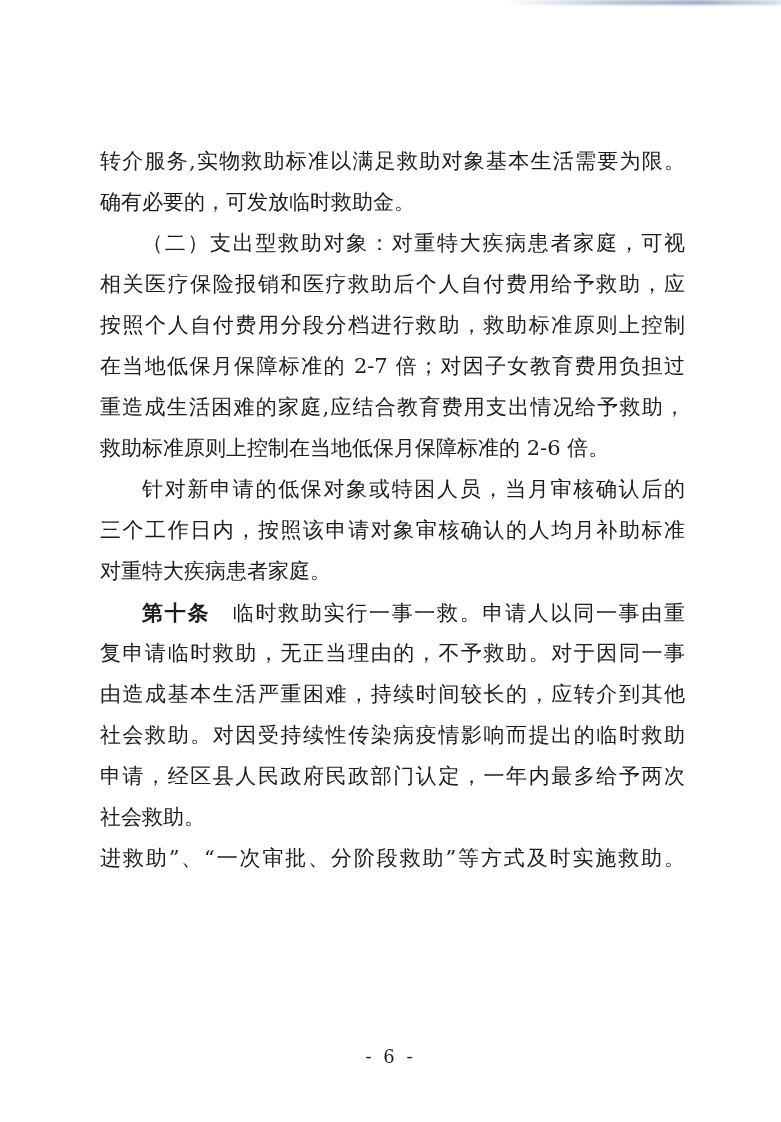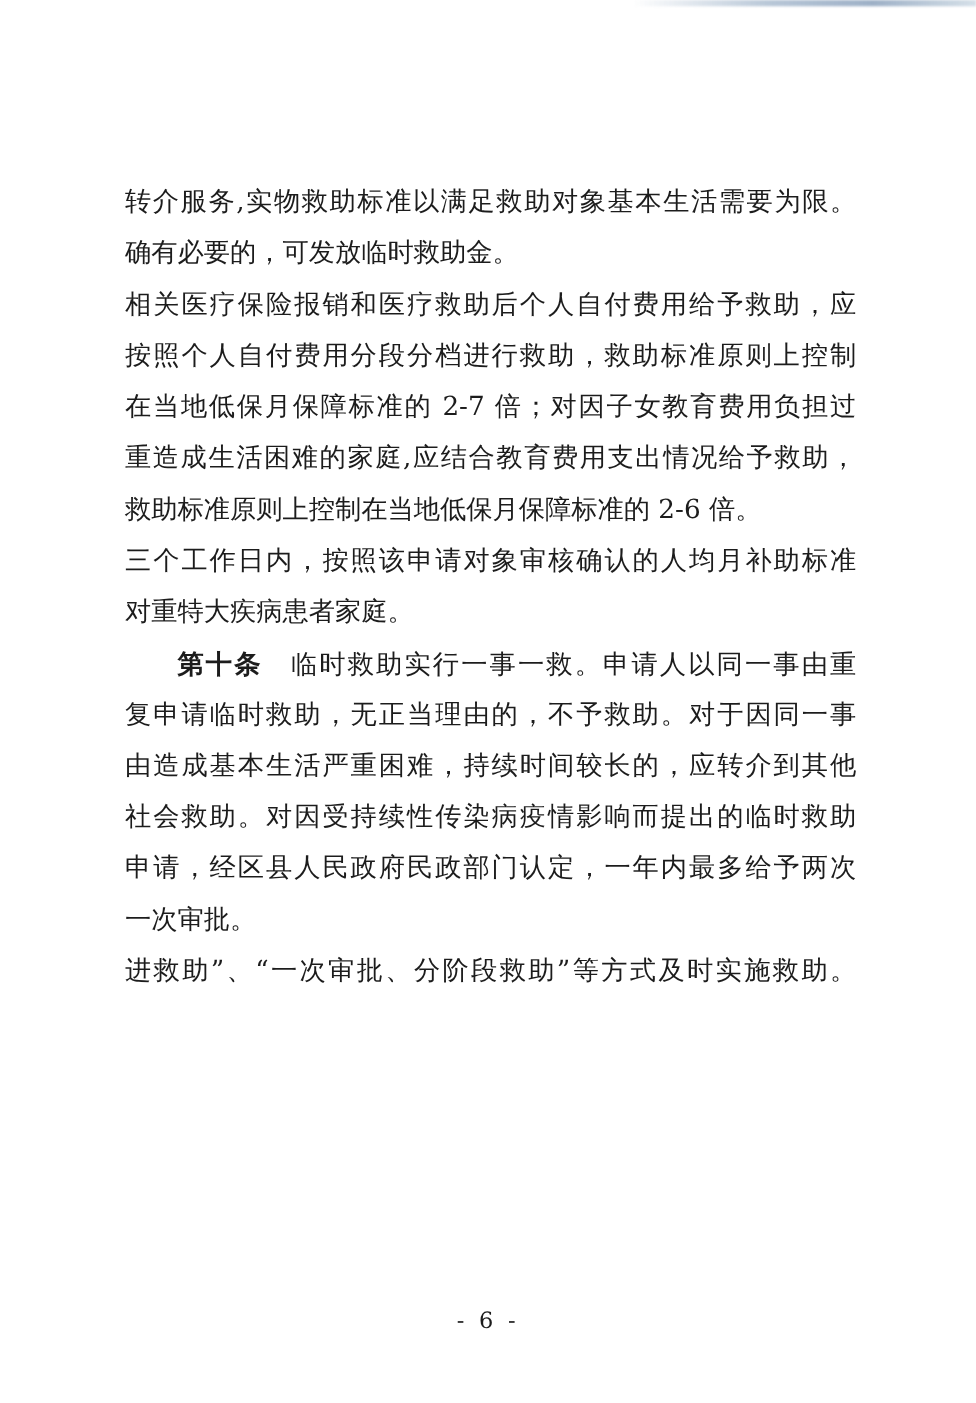--- a/index.html
+++ b/index.html
@@ -65,29 +65,31 @@
   }
 </style>
 </head>
 <body>
 
 <div class="page">
   <div class="scan-artifact"></div>
   <div class="doc-body">
       <div class="line"><span>转介服务,实物救助标准以满足救助对象基本生活需要为限。</span></div>
       <div class="line para-end"><span>确有必要的，可发放临时救助金。</span></div>
+      <div class="line indent"><span>（二）支出型救助对象：对重特大疾病患者家庭，可视</span></div>
       <div class="line"><span>相关医疗保险报销和医疗救助后个人自付费用给予救助，应</span></div>
       <div class="line"><span>按照个人自付费用分段分档进行救助，救助标准原则上控制</span></div>
       <div class="line"><span>在当地低保月保障标准的 2-7 倍；对因子女教育费用负担过</span></div>
       <div class="line"><span>重造成生活困难的家庭,应结合教育费用支出情况给予救助，</span></div>
       <div class="line para-end"><span>救助标准原则上控制在当地低保月保障标准的 2-6 倍。</span></div>
+      <div class="line indent"><span>针对新申请的低保对象或特困人员，当月审核确认后的</span></div>
       <div class="line"><span>三个工作日内，按照该申请对象审核确认的人均月补助标准</span></div>
       <div class="line para-end"><span>对重特大疾病患者家庭。</span></div>
       <div class="line indent"><span class="bold">第十条</span><span>　临时救助实行一事一救。申请人以同一事由重</span></div>
       <div class="line"><span>复申请临时救助，无正当理由的，不予救助。对于因同一事</span></div>
       <div class="line"><span>由造成基本生活严重困难，持续时间较长的，应转介到其他</span></div>
       <div class="line"><span>社会救助。对因受持续性传染病疫情影响而提出的临时救助</span></div>
       <div class="line"><span>申请，经区县人民政府民政部门认定，一年内最多给予两次</span></div>
-      <div class="line para-end"><span>一次审批。</span></div>
+      <div class="line para-end"><span>社会救助。</span></div>
       <div class="line"><span>进救助”、“一次审批、分阶段救助”等方式及时实施救助。</span></div>
     </div>
   <div class="page-number">- 6 -</div>
 </div>
 
 </body></html>

